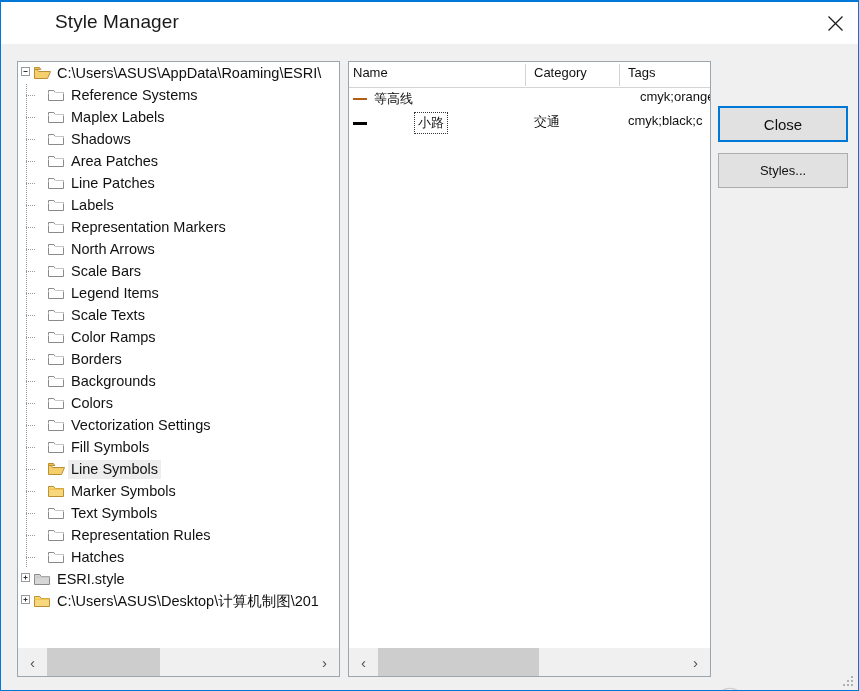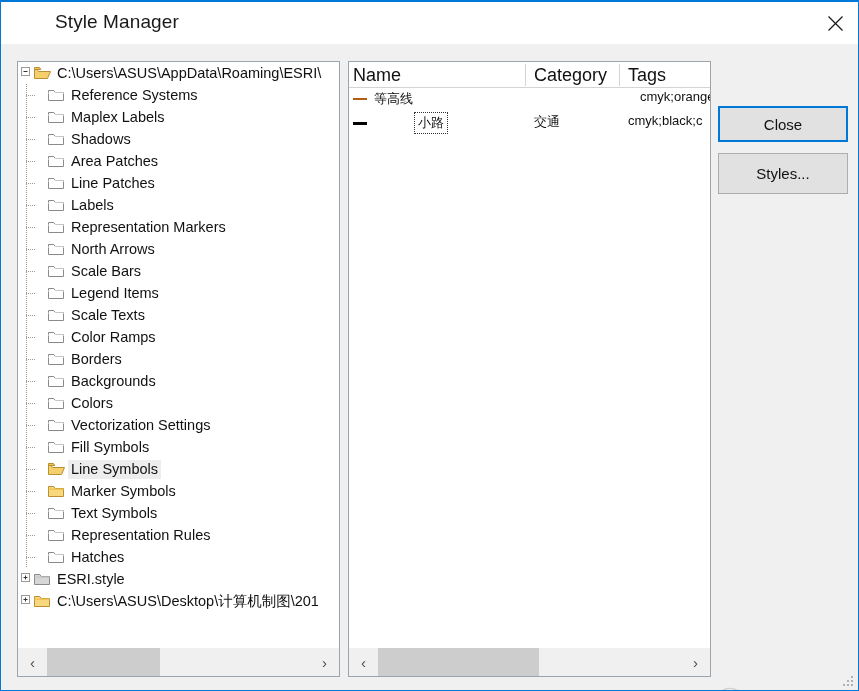--- a/index.html
+++ b/index.html
@@ -167,21 +167,21 @@
   #list-header {
     position: absolute;
     left: 0; top: 0;
     width: 361px; height: 26px;
     background: #ffffff;
     border-bottom: 1px solid #d4d4d4;
   }
   .col-head {
     position: absolute;
     top: 3px;
-    font-size: 18px;
+    font-size: 13px;
     color: #111;
     white-space: nowrap;
   }
   .col-sep {
     position: absolute;
     top: 2px;
     width: 1px; height: 22px;
     background: #d4d4d4;
   }
   #list-rows {
@@ -236,24 +236,24 @@
     border: 2px solid #0078d7;
     font-size: 15px;
     color: #111;
     font-family: "Liberation Sans", sans-serif;
     cursor: default;
     padding: 0;
   }
   #btn-styles {
     position: absolute;
     left: 717px; top: 109px;
-    width: 130px; height: 41px;
+    width: 130px; height: 35px;
     background: #e1e1e1;
     border: 1px solid #adadad;
-    font-size: 15px;
+    font-size: 13px;
     color: #111;
     font-family: "Liberation Sans", sans-serif;
     cursor: default;
     padding: 0;
   }
 
   
   #watermark {
     position: absolute;
     left: 712px; top: 640px;

